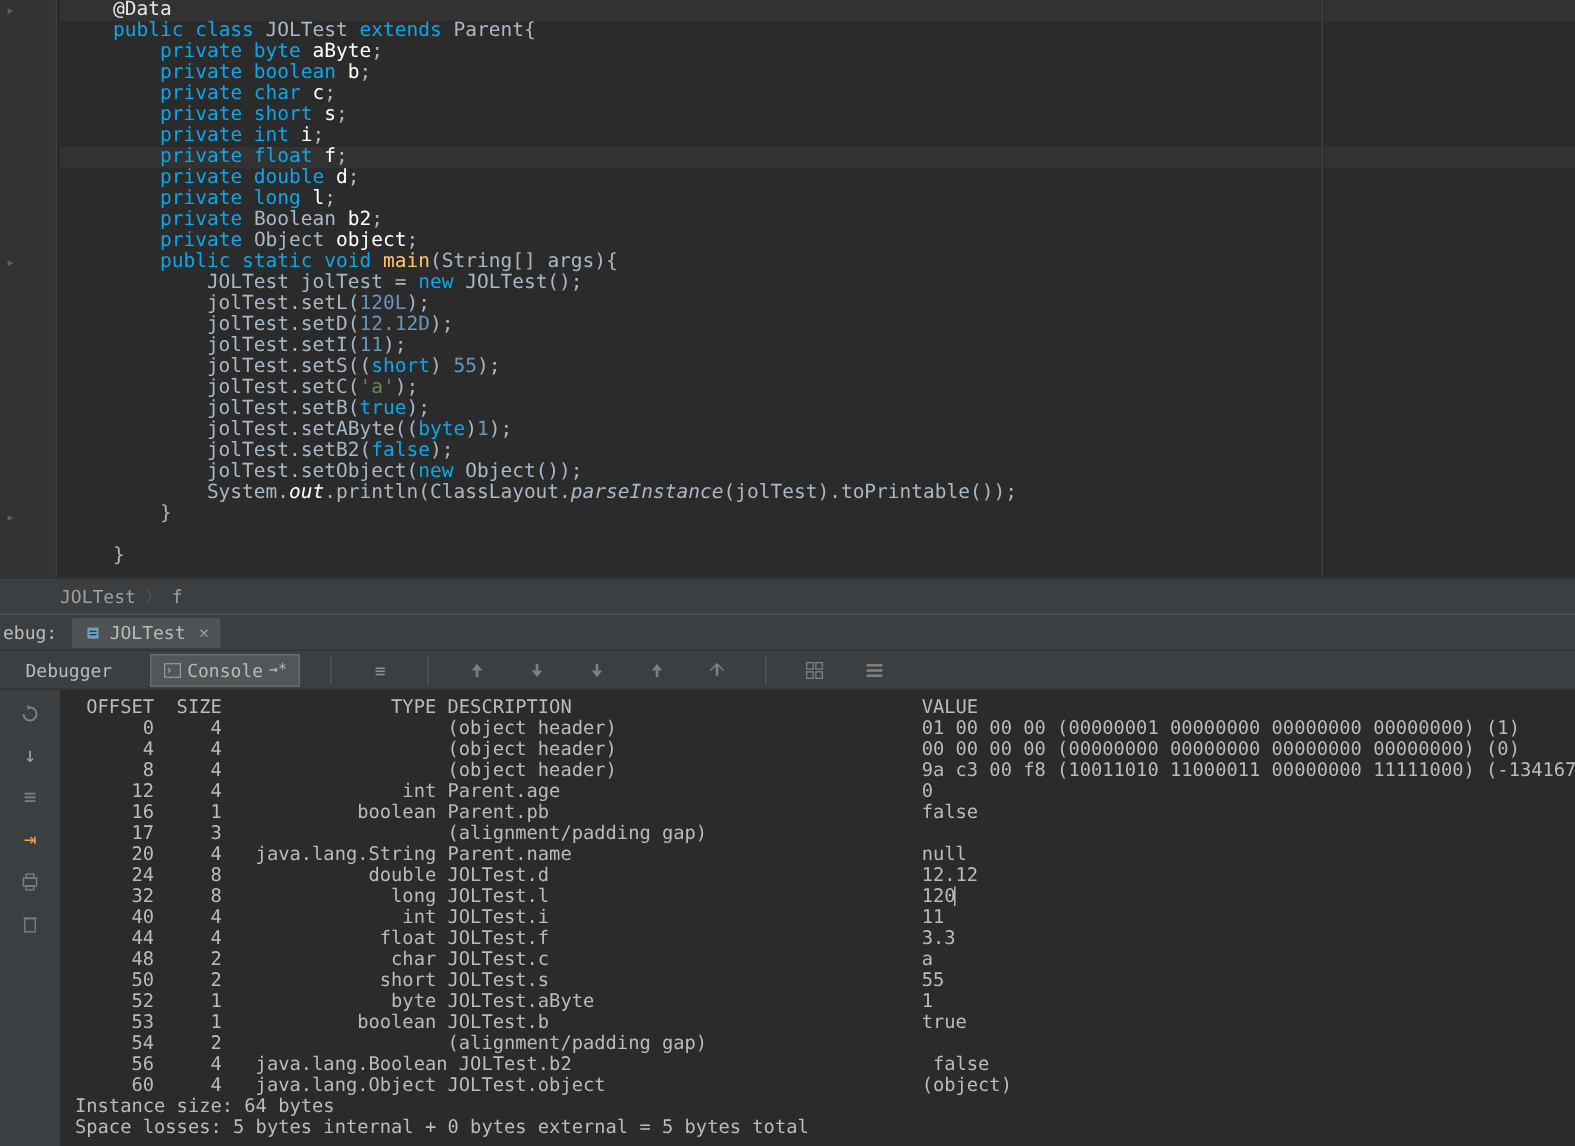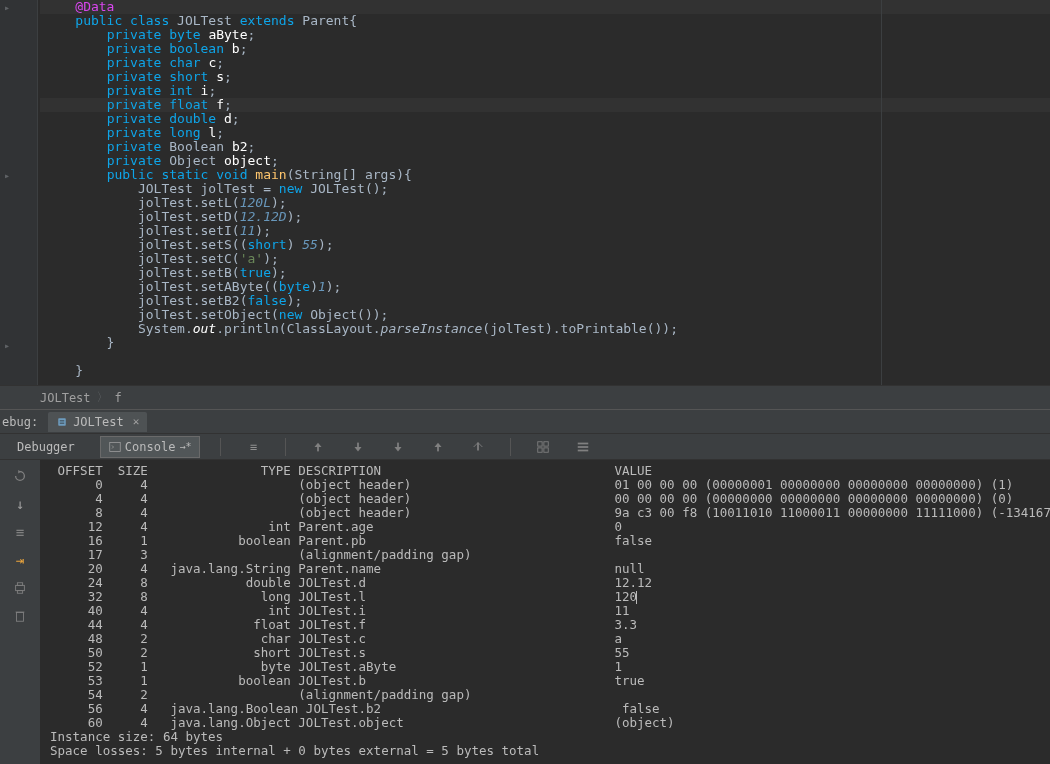--- a/index.html
+++ b/index.html
@@ -31,26 +31,26 @@
     color:#606366;
     font-size:10px;
   }
   .code-line {
     line-height:14px;
     height:14px;
     white-space:pre;
     padding-left:4px;
   }
   .hl-line { background:#323232; }
-  .ann { color:#d946ef; }
+  .ann { color:#e5e5e5; }
   .kw { color:#0ea5e9; }
   .cls { color:#a9b7c6; }
   .fld { color:#ffffff; }
   .mth { color:#ffc66d; }
-  .num { color:#6897bb;font-style:italic; }
+  .num { color:#6897bb; }
   .str { color:#6a8759; }
   .it { font-style:italic; }
   .breadcrumbs {
     height:24px;
     background:#3c3f41;
     border-top:1px solid #323232;
     display:flex;
     align-items:center;
     padding-left:40px;
     color:#a0a0a0;

